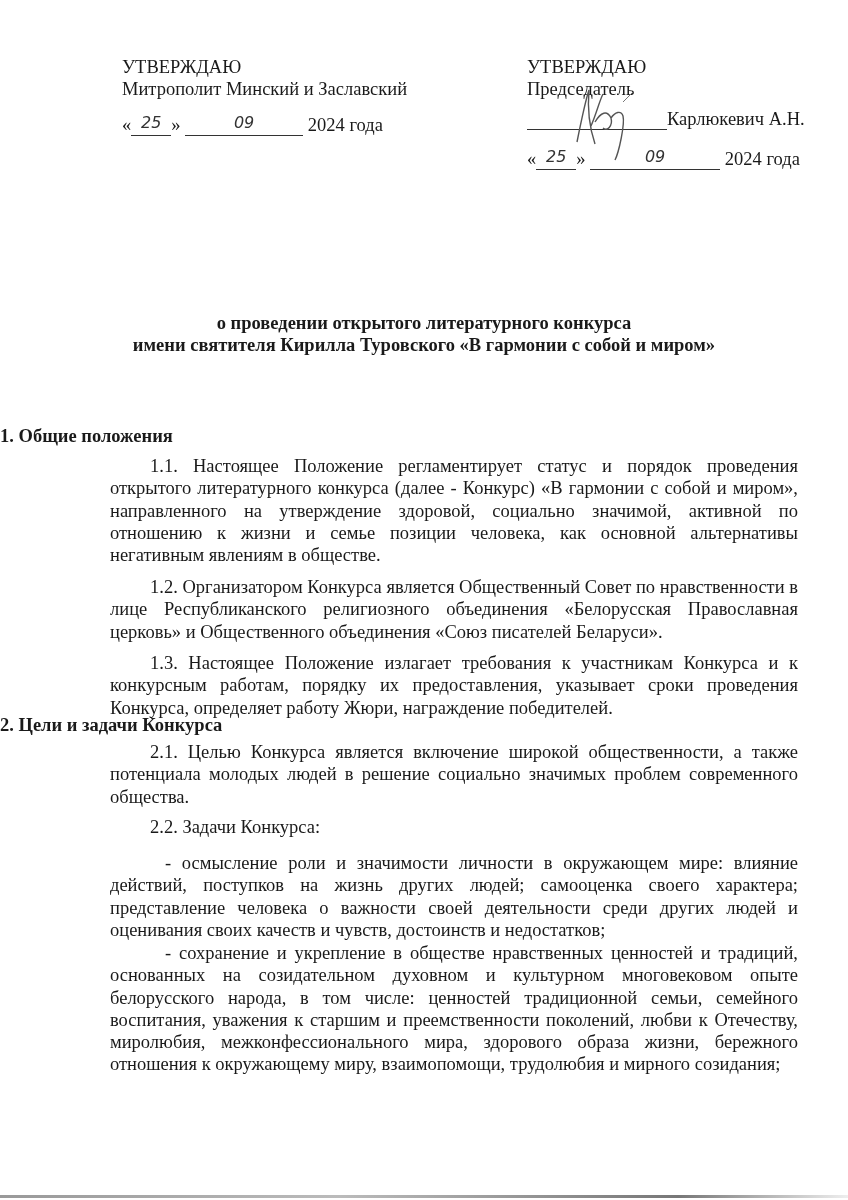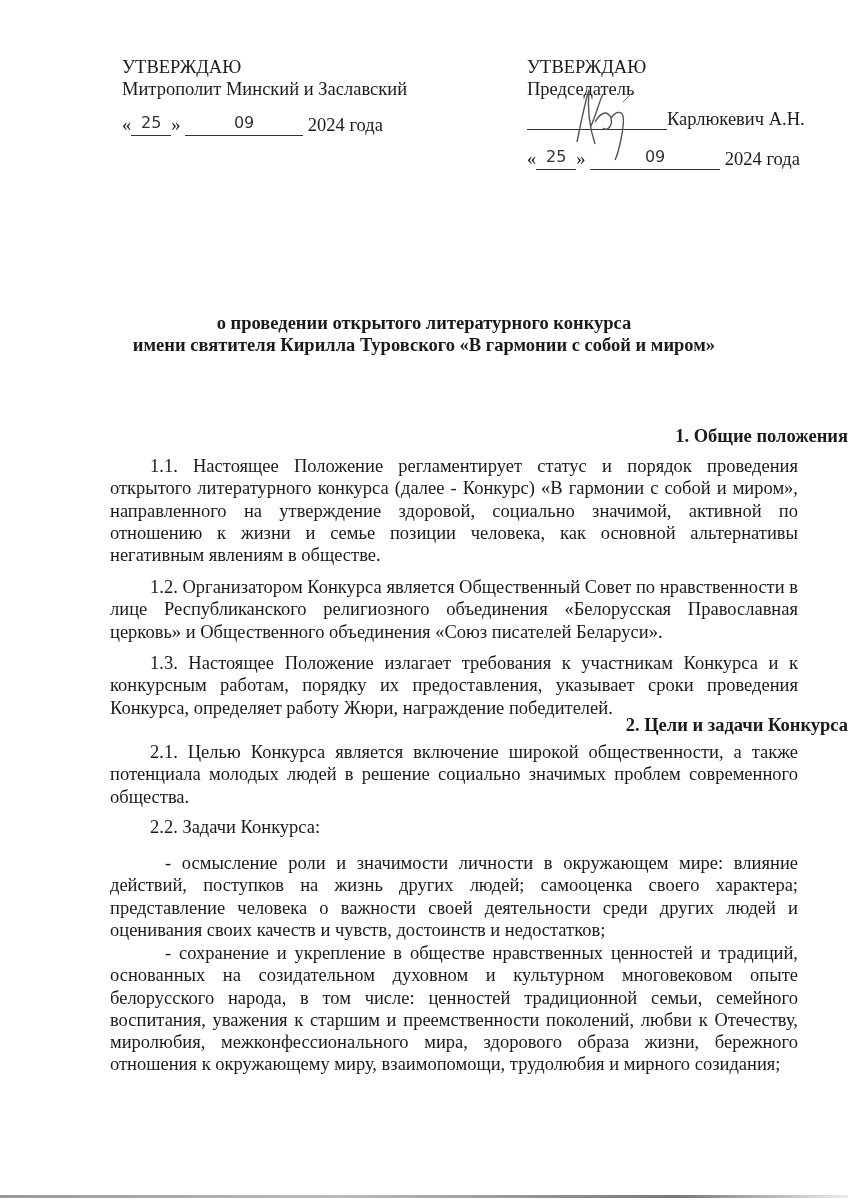--- a/index.html
+++ b/index.html
@@ -9,27 +9,27 @@
   }
   .page { position: absolute; left: 0; top: 0; width: 848px; height: 1200px; }
   .approve { position: absolute; font-size: 18.5px; line-height: 22px; margin-left: 12px; }
   .approve.left { left: 110px; top: 56px; width: 310px; }
   .approve.right { left: 515px; top: 56px; width: 300px; }
   .approve div { white-space: nowrap; }
   .sigline { position: relative; height: 30px; border-bottom: 1px solid #333; width: 292px; margin-bottom: 2px; }
   .sig { position: absolute; font-family: "DejaVu Serif", serif; font-style: italic; color: #444; font-size: 26px; letter-spacing: 1px; }
   .date-row { margin-top: 14px; white-space: nowrap; }
   .blank { display: inline-block; border-bottom: 1px solid #333; text-align: center; position: relative; height: 20px; vertical-align: bottom; }
-  .hand { font-family: "DejaVu Sans", sans-serif; color: #333; font-size: 16px; position: relative; top: -4px; }
+  .hand { font-family: "DejaVu Sans", sans-serif; font-style: italic; color: #333; font-size: 16px; position: relative; top: -4px; }
   .right-sig-row { position: relative; height: 26px; margin-top: 8px; white-space: nowrap; }
   .right-sig-row .blank { width: 140px; }
   .right-sig { position: absolute; left: 40px; top: -26px; width: 70px; height: 80px; }
 
   .title-block { position: absolute; left: 0; top: 312px; width: 848px; text-align: center; font-weight: bold; font-size: 18.5px; line-height: 22px; }
-  .section-h { position: absolute; left: 0; width: 848px; text-align: right; font-weight: bold; font-size: 18.5px; }
+  .section-h { position: absolute; left: 0; width: 848px; text-align: left; font-weight: bold; font-size: 18.5px; }
   .para { position: absolute; left: 110px; width: 688px; font-size: 18.5px; line-height: 22.3px; text-align: justify; text-align-last: left; font-family: Liberation Serif, serif; }
   .para .ind { display: inline-block; width: 40px; }
   .para .ind2 { display: inline-block; width: 55px; }
   .bottom-edge { position: absolute; left: 0; bottom: 2px; width: 848px; height: 3px; background: linear-gradient(to right, #999, #bbb 40%, #777 80%, #eee); }
 </style>
 </head>
 <body>
 
 <div class="page">
 

